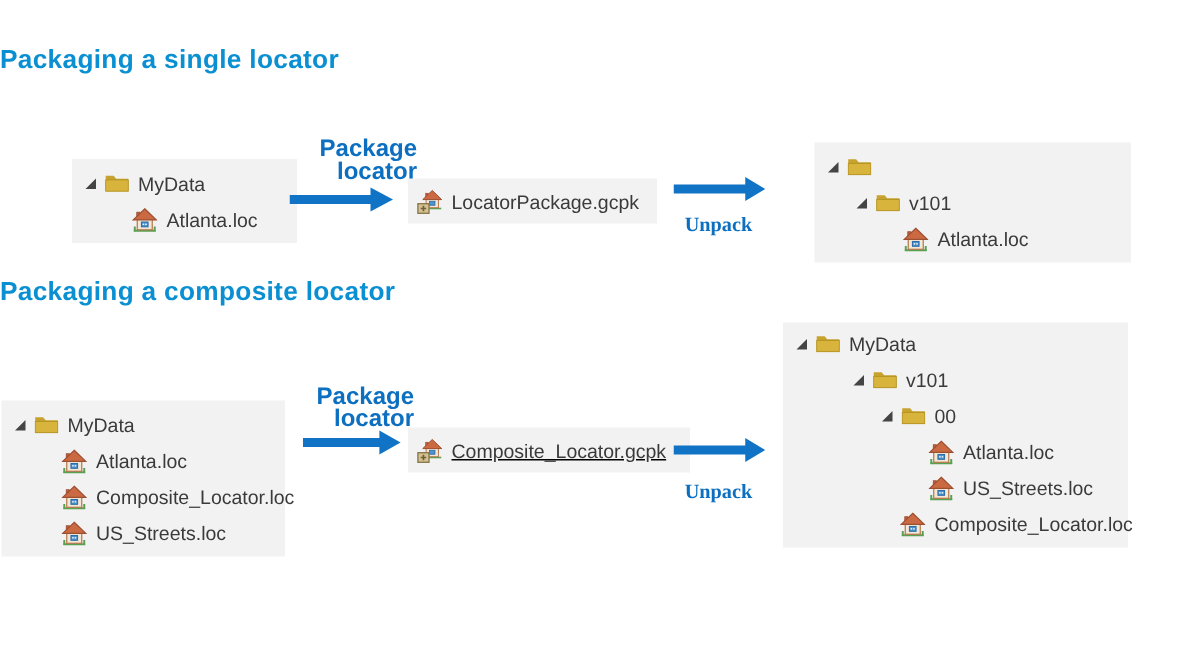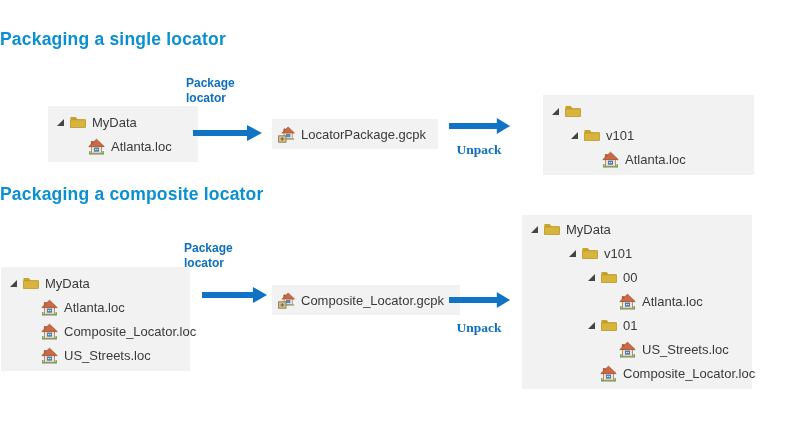--- a/index.html
+++ b/index.html
@@ -1,21 +1,21 @@
 <!DOCTYPE html>
 <html style="--c-title: #0a90d2; --c-label: #0d6fc0; --c-arrow: #1173c5; --c-box: #f2f2f2; --c-folder: #d8b43c; --c-text: #3a3a3a;"><head>
 <meta charset="utf-8">
 <style>
   html,body{margin:0;padding:0;background:#fff;}
   .canvas{position:relative;width:786px;height:431px;background:#fff;overflow:hidden;
           font-family:"Liberation Sans",sans-serif;}
   .section-title{position:absolute;left:0;width:100%;text-align:left;
           font-weight:bold;font-size:17.5px;letter-spacing:.2px;color:var(--c-title);}
-  .flow-label{position:absolute;text-align:left;font-weight:bold;font-size:12px;
-          line-height:15px;color:var(--c-label);white-space:pre-line;}
+  .flow-label{position:absolute;text-align:right;font-weight:bold;font-size:16px;
+          line-height:15px;color:var(--c-label);white-space:pre-line;margin-top:16px;}
   .unpack-label{position:absolute;text-align:center;font-weight:bold;font-size:13.5px;
           color:var(--c-label);font-family:Liberation Serif, serif;}
   .tree-box{position:absolute;background:var(--c-box);padding:4px 10px 4px 8px;box-sizing:border-box;}
   .pkg-box{position:absolute;background:var(--c-box);padding:3px 12px 3px 6px;box-sizing:border-box;}
   .tree-row{display:flex;align-items:center;height:24px;}
   .exp{width:13px;display:flex;align-items:center;flex:none;}
   .tree-icon{width:17px;height:17px;margin-right:6px;display:flex;align-items:center;
           justify-content:center;flex:none;}
   .tree-label{font-size:13px;color:var(--c-text);white-space:nowrap;}
   .arrow{position:absolute;color:var(--c-arrow);}
@@ -210,21 +210,21 @@
       </div>
     </div>
 
   <div class="flow-label" style="left:184px;top:241px;width:92px;">Package
 locator</div>
 
   <svg class="arrow" style="left:202px;top:286px" width="66" height="18" viewBox="0 0 70 18" preserveAspectRatio="none">
     <polygon points="0,6 54,6 54,1 69,9 54,17 54,12 0,12" fill="currentColor"></polygon>
   </svg>
 
-  <div class="pkg-box" style="left:272px;top:285px;width:188px;">
+  <div class="pkg-box" style="left:272px;top:285px;width:188px;text-decoration:underline;">
       <div class="tree-row" style="padding-left: 0px;">
         <span class="tree-icon">
           <svg width="17" height="17" viewBox="0 0 17 17">
             <g transform="translate(3.2,0) scale(0.82)">
               <rect x="1.2" y="15.2" width="14.6" height="1.3" fill="#58a152"></rect>
               <rect x="3.5" y="8" width="10" height="7.2" fill="#f3e7d6" stroke="#b5764a" stroke-width="0.8"></rect>
               <rect x="3.2" y="3.5" width="2" height="4.2" fill="#c2603c" stroke="#9c4f31" stroke-width="0.6"></rect>
               <polygon points="8.5,1.2 16.2,8.6 0.8,8.6" fill="#cb6a42" stroke="#9c4f31" stroke-width="0.8"></polygon>
               <rect x="6.3" y="10" width="4.4" height="3.2" fill="#4e93cc" stroke="#2e6da8" stroke-width="0.7"></rect>
             </g>
@@ -295,52 +295,38 @@
             <rect x="3.5" y="8" width="10" height="7.2" fill="#f3e7d6" stroke="#b5764a" stroke-width="0.8"></rect>
             <rect x="3.2" y="3.5" width="2" height="4.2" fill="#c2603c" stroke="#9c4f31" stroke-width="0.6"></rect>
             <polygon points="8.5,1.2 16.2,8.6 0.8,8.6" fill="#cb6a42" stroke="#9c4f31" stroke-width="0.8"></polygon>
             <rect x="6.3" y="10" width="4.4" height="3.2" fill="#4e93cc" stroke="#2e6da8" stroke-width="0.7"></rect>
             <rect x="7.1" y="11.1" width="1" height="0.9" fill="#fff"></rect>
             <rect x="8.8" y="11.1" width="1" height="0.9" fill="#fff"></rect>
           </svg>
         </span>
         <span class="tree-label">Atlanta.loc</span>
       </div>
+      <div class="tree-row" style="padding-left: 76px;">
+        <span class="exp"></span>
+        <span class="tree-icon">
+          <svg width="17" height="17" viewBox="0 0 17 17">
+            <rect x="1.2" y="15.2" width="14.6" height="1.3" fill="#58a152"></rect>
+            <rect x="1.2" y="13" width="1.3" height="3.2" fill="#58a152"></rect>
+            <rect x="14.5" y="13" width="1.3" height="3.2" fill="#58a152"></rect>
+            <rect x="3.5" y="8" width="10" height="7.2" fill="#f3e7d6" stroke="#b5764a" stroke-width="0.8"></rect>
+            <rect x="3.2" y="3.5" width="2" height="4.2" fill="#c2603c" stroke="#9c4f31" stroke-width="0.6"></rect>
+            <polygon points="8.5,1.2 16.2,8.6 0.8,8.6" fill="#cb6a42" stroke="#9c4f31" stroke-width="0.8"></polygon>
+            <rect x="6.3" y="10" width="4.4" height="3.2" fill="#4e93cc" stroke="#2e6da8" stroke-width="0.7"></rect>
+            <rect x="7.1" y="11.1" width="1" height="0.9" fill="#fff"></rect>
+            <rect x="8.8" y="11.1" width="1" height="0.9" fill="#fff"></rect>
+          </svg>
+        </span>
+        <span class="tree-label">US_Streets.loc</span>
+      </div>
       <div class="tree-row" style="padding-left: 57px;">
-        <span class="exp">
-          <svg width="9" height="9" viewBox="0 0 9 9">
-            <polygon points="8,1 8,8 1,8" fill="#444"></polygon>
-          </svg>
-        </span>
-        <span class="tree-icon">
-          <svg width="16" height="14" viewBox="0 0 17 14">
-            <path d="M0.5,12.8 V1.8 H6.1 L7.9,4 H16.5 V12.8 Z" fill="#c7a22e"></path>
-            <rect x="0.5" y="4.8" width="16" height="8" fill="var(--c-folder)" stroke="#b29222" stroke-width="0.6"></rect>
-          </svg>
-        </span>
-        <span class="tree-label">01</span>
-      </div>
-      <div class="tree-row" style="padding-left: 76px;">
-        <span class="exp"></span>
-        <span class="tree-icon">
-          <svg width="17" height="17" viewBox="0 0 17 17">
-            <rect x="1.2" y="15.2" width="14.6" height="1.3" fill="#58a152"></rect>
-            <rect x="1.2" y="13" width="1.3" height="3.2" fill="#58a152"></rect>
-            <rect x="14.5" y="13" width="1.3" height="3.2" fill="#58a152"></rect>
-            <rect x="3.5" y="8" width="10" height="7.2" fill="#f3e7d6" stroke="#b5764a" stroke-width="0.8"></rect>
-            <rect x="3.2" y="3.5" width="2" height="4.2" fill="#c2603c" stroke="#9c4f31" stroke-width="0.6"></rect>
-            <polygon points="8.5,1.2 16.2,8.6 0.8,8.6" fill="#cb6a42" stroke="#9c4f31" stroke-width="0.8"></polygon>
-            <rect x="6.3" y="10" width="4.4" height="3.2" fill="#4e93cc" stroke="#2e6da8" stroke-width="0.7"></rect>
-            <rect x="7.1" y="11.1" width="1" height="0.9" fill="#fff"></rect>
-            <rect x="8.8" y="11.1" width="1" height="0.9" fill="#fff"></rect>
-          </svg>
-        </span>
-        <span class="tree-label">US_Streets.loc</span>
-      </div>
-      <div class="tree-row" style="padding-left: 57px;">
         <span class="exp"></span>
         <span class="tree-icon">
           <svg width="17" height="17" viewBox="0 0 17 17">
             <rect x="1.2" y="15.2" width="14.6" height="1.3" fill="#58a152"></rect>
             <rect x="1.2" y="13" width="1.3" height="3.2" fill="#58a152"></rect>
             <rect x="14.5" y="13" width="1.3" height="3.2" fill="#58a152"></rect>
             <rect x="3.5" y="8" width="10" height="7.2" fill="#f3e7d6" stroke="#b5764a" stroke-width="0.8"></rect>
             <rect x="3.2" y="3.5" width="2" height="4.2" fill="#c2603c" stroke="#9c4f31" stroke-width="0.6"></rect>
             <polygon points="8.5,1.2 16.2,8.6 0.8,8.6" fill="#cb6a42" stroke="#9c4f31" stroke-width="0.8"></polygon>
             <rect x="6.3" y="10" width="4.4" height="3.2" fill="#4e93cc" stroke="#2e6da8" stroke-width="0.7"></rect>

